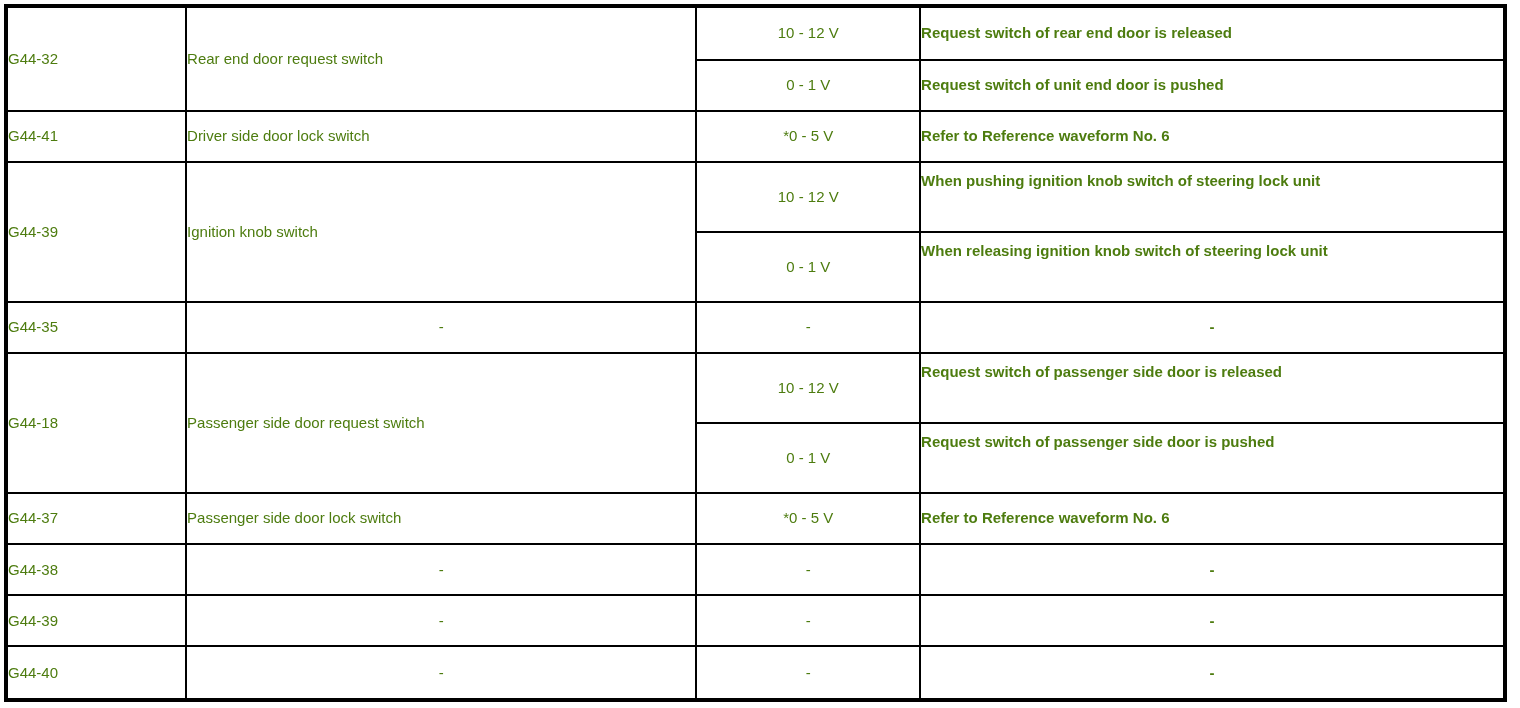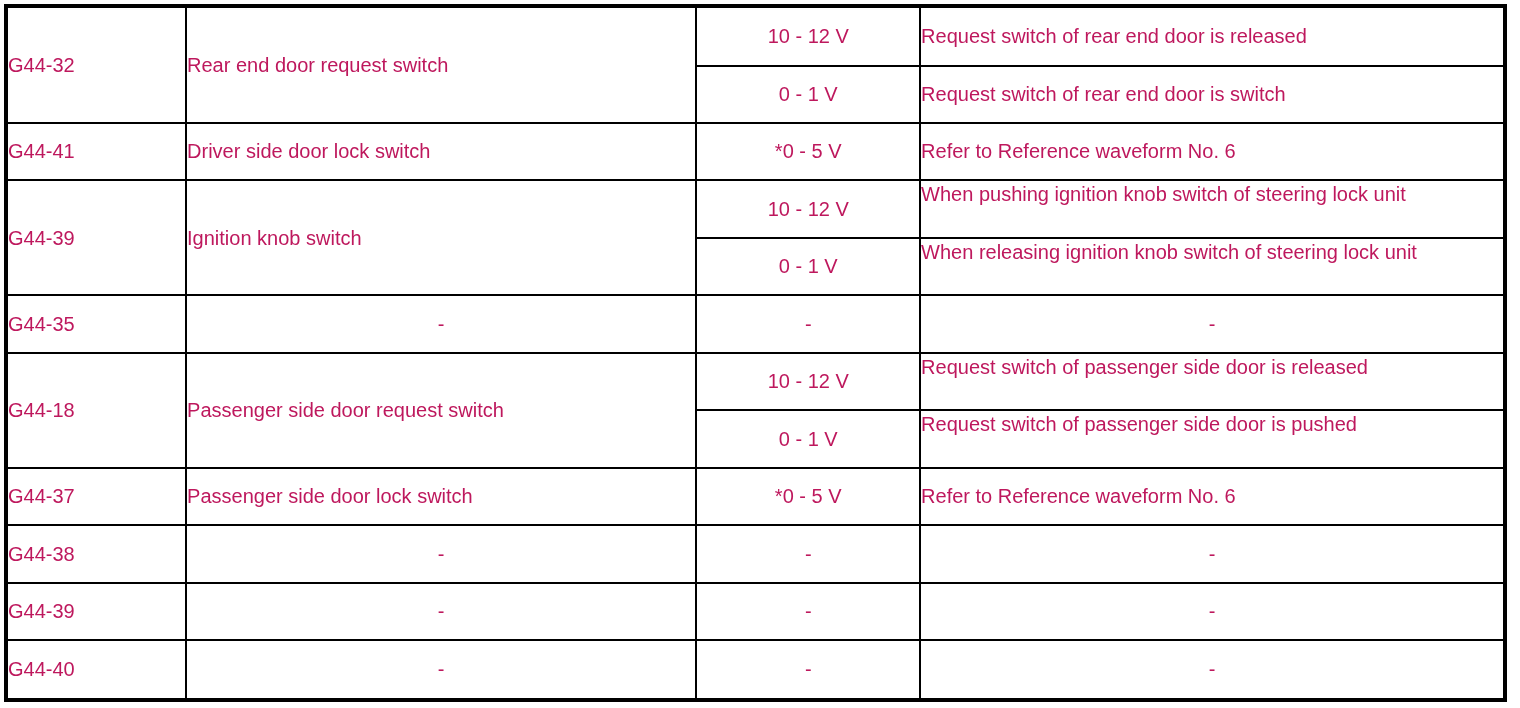--- a/index.html
+++ b/index.html
@@ -29,23 +29,23 @@
     table-layout: fixed;
     width: 1503px;
     height: 698px;
     border: 4px solid #000000;
     box-sizing: border-box;
   }
 
   table.spec-table td {
     border: 2px solid #000000;
     box-sizing: border-box;
-    font-size: 20px;
+    font-size: 15px;
     line-height: 1.33;
-    color: #be185d;
+    color: #4d7c0f;
     padding: 0;
   }
 
   
   td.c-term {
     width: 169px;
     vertical-align: middle;
     padding: 2px 4px;
   }
 
@@ -67,47 +67,49 @@
     vertical-align: middle;
     padding: 4px 6px;
   }
 
   
   td.c-cond {
     width: 549px;
     text-align: left;
     vertical-align: middle;
     padding: 6px 10px;
+    font-weight: bold;
   }
   td.c-cond.center {
     text-align: center;
   }
   td.c-cond.top {
     vertical-align: top;
+    padding-top: 8px;
   }
   td.c-volt.two-line {
     vertical-align: middle;
   }
 </style>
 </head>
 <body>
 
 <div class="table-wrap">
   <table class="spec-table">
     <tbody>
 
       <tr>
         <td class="c-term" rowspan="2">G44-32</td>
         <td class="c-item" rowspan="2">Rear end door request switch</td>
         <td class="c-volt">10 - 12 V</td>
         <td class="c-cond">Request switch of rear end door is released</td>
       </tr>
       <tr>
         <td class="c-volt">0 - 1 V</td>
-        <td class="c-cond">Request switch of rear end door is switch</td>
+        <td class="c-cond">Request switch of unit end door is pushed</td>
       </tr>
 
       <tr>
         <td class="c-term">G44-41</td>
         <td class="c-item">Driver side door lock switch</td>
         <td class="c-volt">*0 - 5 V</td>
         <td class="c-cond">Refer to Reference waveform No. 6</td>
       </tr>
 
       <tr>

